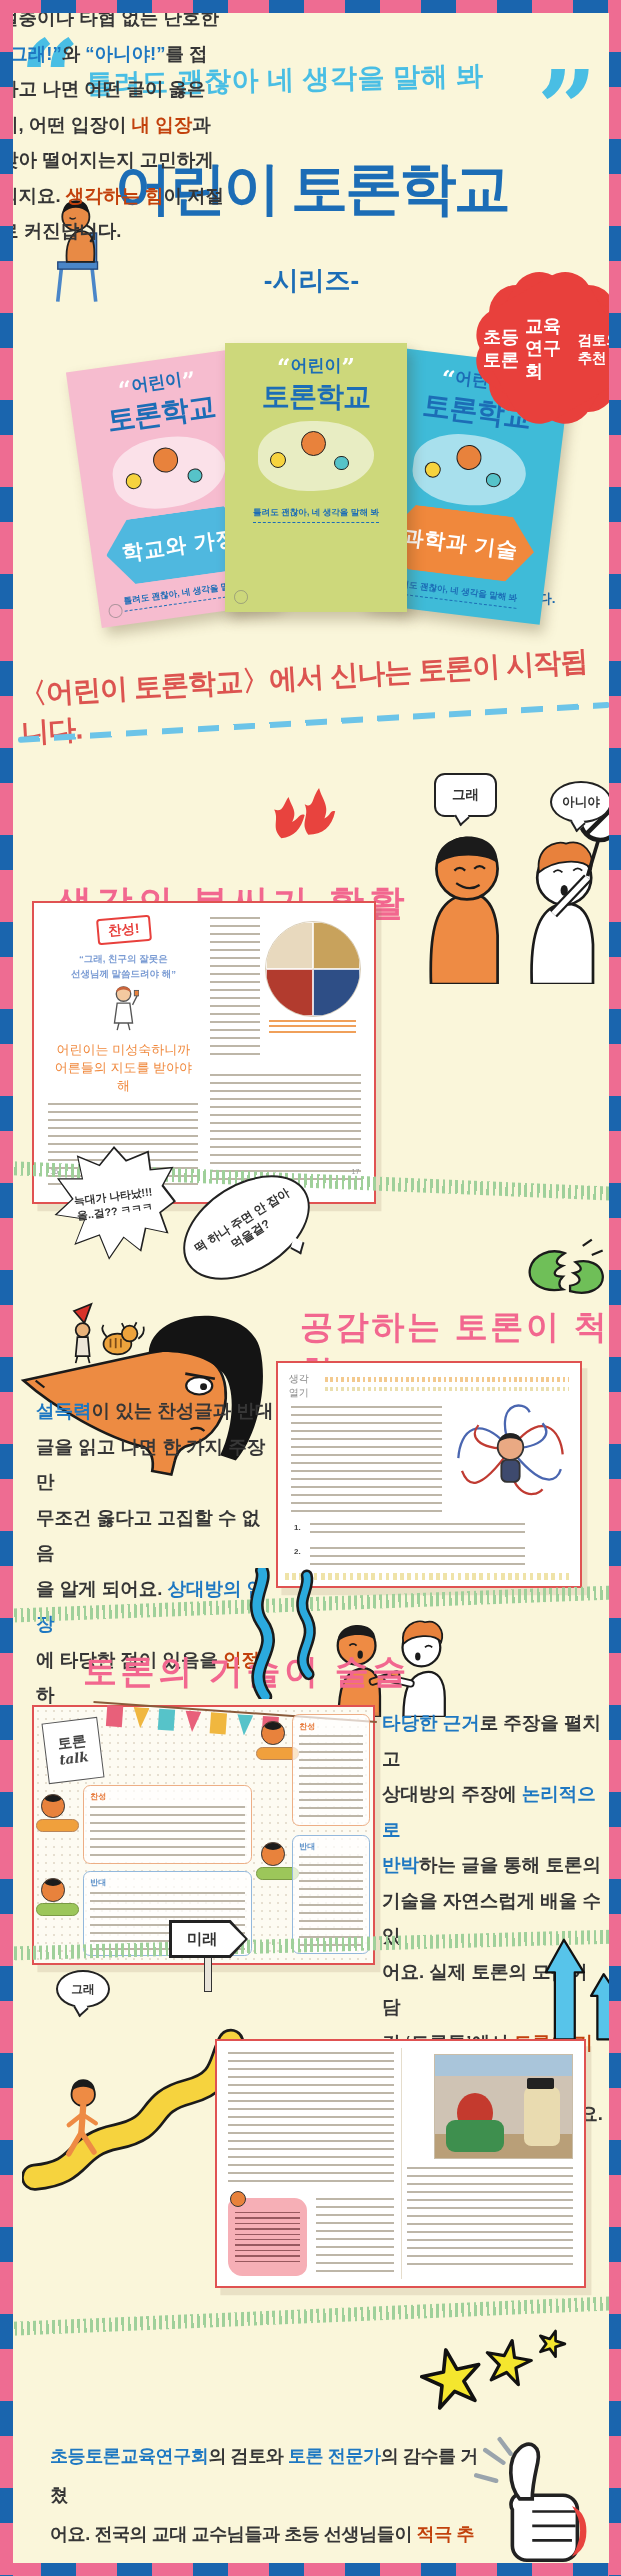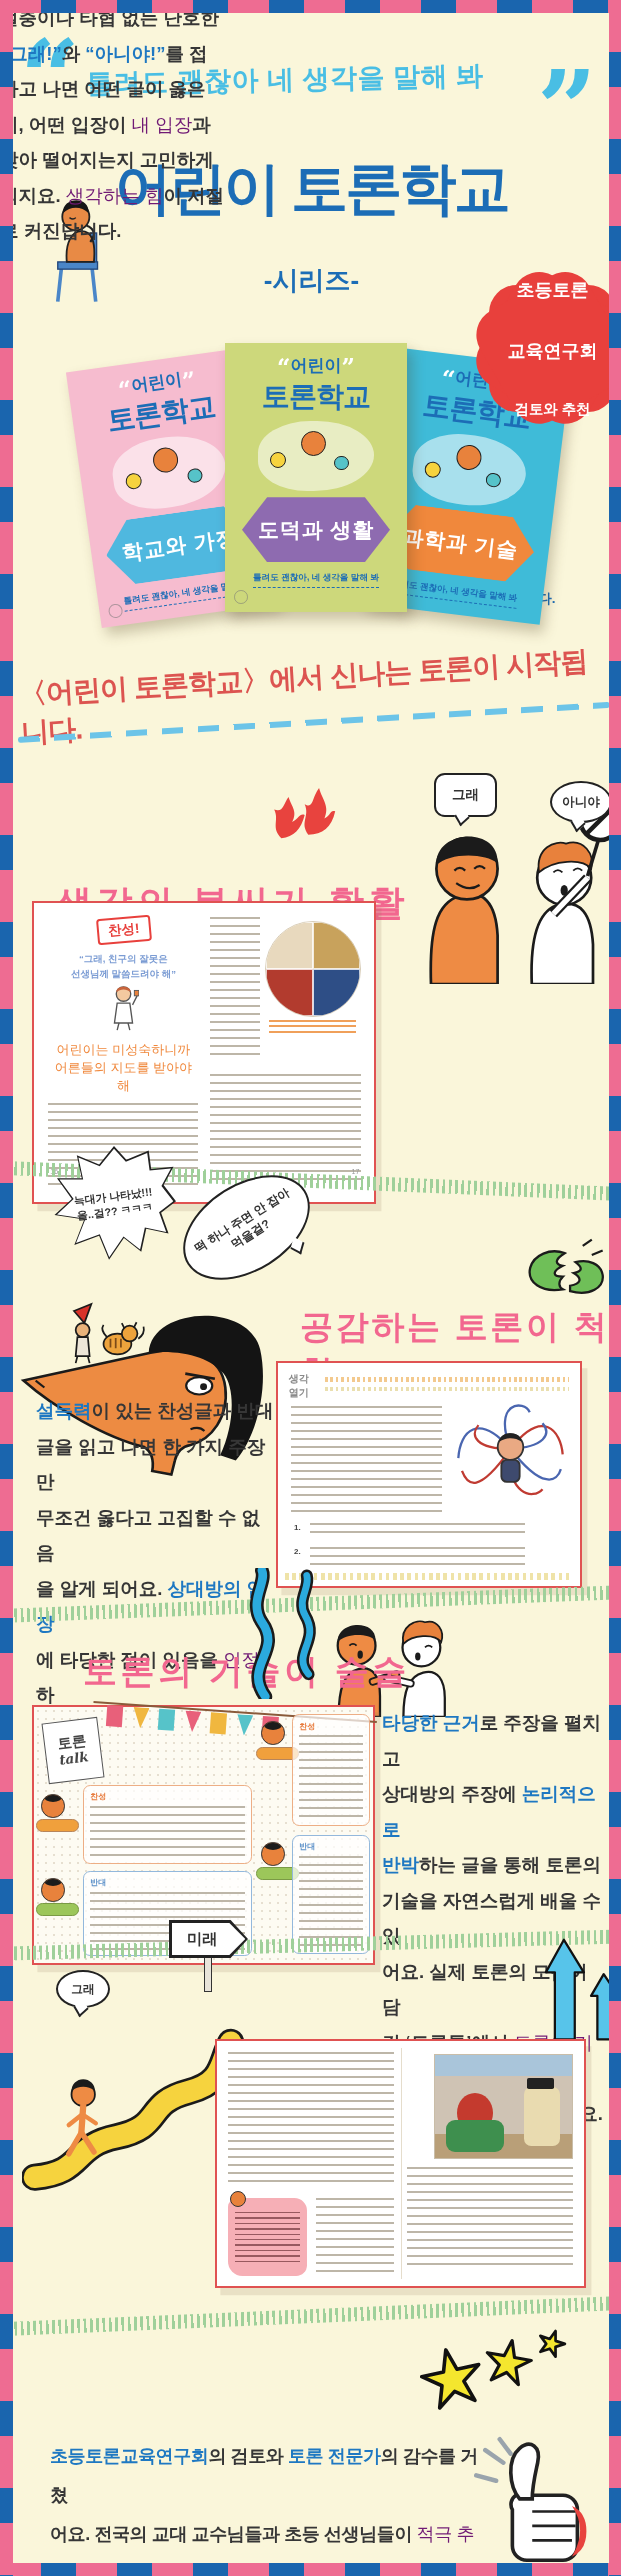--- a/index.html
+++ b/index.html
@@ -41,34 +41,34 @@
   .hex{width:148px;height:65px;margin:0 auto;clip-path:polygon(17% 0,83% 0,100% 50%,83% 100%,17% 100%,0 50%);
      display:flex;align-items:center;justify-content:center;color:#fff;font-size:21px;font-weight:900;letter-spacing:0.9px;}
   .ctag{margin-top:10px;font-size:8.6px;font-weight:800;color:#1C6DB6;display:inline-block;
      border-bottom:1.4px dashed #1C6DB6;padding-bottom:2.7px;}
   .pub{position:absolute;left:9px;bottom:8px;width:11.7px;height:11.7px;border:1.4px solid #777;
      border-radius:50%;opacity:.55;}
   
   .badge{left:483px;top:279px;width:139px;height:139px;z-index:5;}
   .burst{position:absolute;inset:6.3px;background:#E8403C;border-radius:22%;}
   .r30{transform:rotate(30deg)}.r60{transform:rotate(60deg)}
-  .btxt{position:absolute;inset:0;display:flex;flex-direction:column;align-items:center;
-     justify-content:space-between;color:#fff;font-weight:900;z-index:2;line-height:1.25;}
+  .btxt{position:absolute;inset:0;display:flex;flex-direction:row;align-items:center;
+     justify-content:flex-start;color:#fff;font-weight:900;z-index:2;line-height:1.25;}
   .btxt .b1,.btxt .b2{font-size:18px;}.btxt .b3{font-size:14.4px;}
   .series-note{left:302px;top:590px;width:302px;font-size:13.5px;font-weight:900;color:#1C6DB6;}
   
   .headline{left:20px;top:676px;width:595px;font-size:28px;font-weight:900;color:#DC5450;
      transform:rotate(-3.4deg);transform-origin:left center;letter-spacing:-0.9px;}
   .head-dash{left:18px;top:737px;width:593px;height:6.3px;transform:rotate(-3.4deg);transform-origin:left center;
      background:repeating-linear-gradient(90deg,#6CC4E8 0 21.6px,rgba(0,0,0,0) 21.6px 36px);border-radius:2.7px;}
   
   .sec-title{font-weight:900;color:#F2678F;}
   .body-col{font-size:18.5px;line-height:1.92;color:#363636;font-weight:700;white-space:pre-wrap;}
   .acc-blue{color:#1E78C2;font-weight:900;}
-  .acc-pink{color:#701a75;font-weight:400;}
+  .acc-pink{color:#c2410c;font-weight:700;}
   .spread{background:#fff;border:2.7px solid #E05252;box-shadow:5.4px 7.2px 0 rgba(150,120,90,.16);box-sizing:border-box;}
   .tx{background:repeating-linear-gradient(180deg,#BDB6A8 0 1.8px,rgba(0,0,0,0) 1.8px 8px);}
   .otx{background:repeating-linear-gradient(180deg,#F0A05A 0 1.8px,rgba(0,0,0,0) 1.8px 5.4px);}
   .ptx{background:repeating-linear-gradient(180deg,rgba(120,60,66,.75) 0 1.4px,rgba(0,0,0,0) 1.4px 5.4px);}
   .pnum{position:absolute;bottom:10px;font-size:7.2px;color:#999;}
   .ribbon{position:absolute;height:13.5px;width:649px;left:-10.8px;
      background:repeating-linear-gradient(90deg,#9FD09A 0 2.7px,rgba(0,0,0,0) 2.7px 6.3px);}
   .bub{position:absolute;background:#fff;border:2.3px solid #222;display:flex;align-items:center;
      justify-content:center;font-weight:800;text-align:center;z-index:6;}
   .bub::after{content:"";position:absolute;bottom:-8px;left:34%;width:10px;height:10px;background:#fff;
@@ -99,21 +99,21 @@
   .spiky .inner{position:absolute;inset:2.7px;background:#fff;clip-path:var(--spk);}
   .spiky .txt{position:absolute;inset:0;display:flex;align-items:center;justify-content:center;
      text-align:center;font-size:10.8px;font-weight:900;transform:rotate(-7deg);padding:14.4px;line-height:1.35;}
   .bub-round2{left:177px;top:1184px;width:139px;height:87px;border-radius:50%;transform:rotate(-32deg);
      font-size:12px;padding:5.4px 9px;box-sizing:border-box;line-height:1.3;}
   .bub-round2::after{left:70%;bottom:-7.2px;}
   .nose-art{left:20px;top:1255px;}
   .wings-icon{left:523px;top:1235px;}
   .s2-title{left:276px;top:1305px;font-size:33px;letter-spacing:2.7px;margin-left:24px;}
   .page2{left:276px;top:1361px;width:306px;height:227px;}
-  .p2head{position:absolute;left:10.8px;top:9px;font-size:10px;color:#8a8a8a;font-weight:700;white-space:pre-line;line-height:1.35;}
+  .p2head{position:absolute;left:10.8px;top:9px;font-size:10px;color:#8a8a8a;font-weight:400;white-space:pre-line;line-height:1.35;}
   .p2rule{position:absolute;left:47px;top:13.5px;right:10.8px;height:5.4px;
      background:repeating-linear-gradient(90deg,#F3C98E 0 2.7px,rgba(0,0,0,0) 2.7px 5.4px);}
   .p2rule2{position:absolute;left:47px;top:24px;right:10.8px;height:3.6px;
      background:repeating-linear-gradient(90deg,#EADFAF 0 2.7px,rgba(0,0,0,0) 2.7px 5.4px);}
   .p2tx{position:absolute;left:12.6px;top:43px;width:151px;height:106px;}
   .p2art{position:absolute;left:173px;top:31px;}
   .qrow{position:absolute;left:16px;display:flex;gap:9px;align-items:flex-start;}
   .qrow .qn{font-size:8px;font-weight:900;color:#444;}
   .qrow .ql{width:215px;height:14.4px;}
   .p2foot{position:absolute;left:7.2px;right:7.2px;bottom:6.3px;height:6.3px;
@@ -228,21 +228,20 @@
   </div>
   <div class="cover cov2" style="background: rgb(205, 216, 123);">
     <div class="ctitle1"><span class="wq">“</span><span>어린이</span><span class="wq">”</span></div>
     <div class="ctitle2">토론학교</div>
     <div class="art">
         <div class="blob"></div>
         <div class="d1"></div>
         <div class="d2"></div>
         <div class="d3"></div>
       </div>
-    <div class="hex" style="background: rgb(142, 107, 176);">도덕과 생활</div>
     <div class="ctag">틀려도 괜찮아, 네 생각을 말해 봐</div>
     <div class="pub"></div>
   </div>
   <div class="cover cov3" style="background: rgb(63, 187, 216);">
     <div class="ctitle1"><span class="wq">“</span><span>어린이</span><span class="wq">”</span></div>
     <div class="ctitle2">토론학교</div>
     <div class="art">
         <div class="blob"></div>
         <div class="d1"></div>
         <div class="d2"></div>

